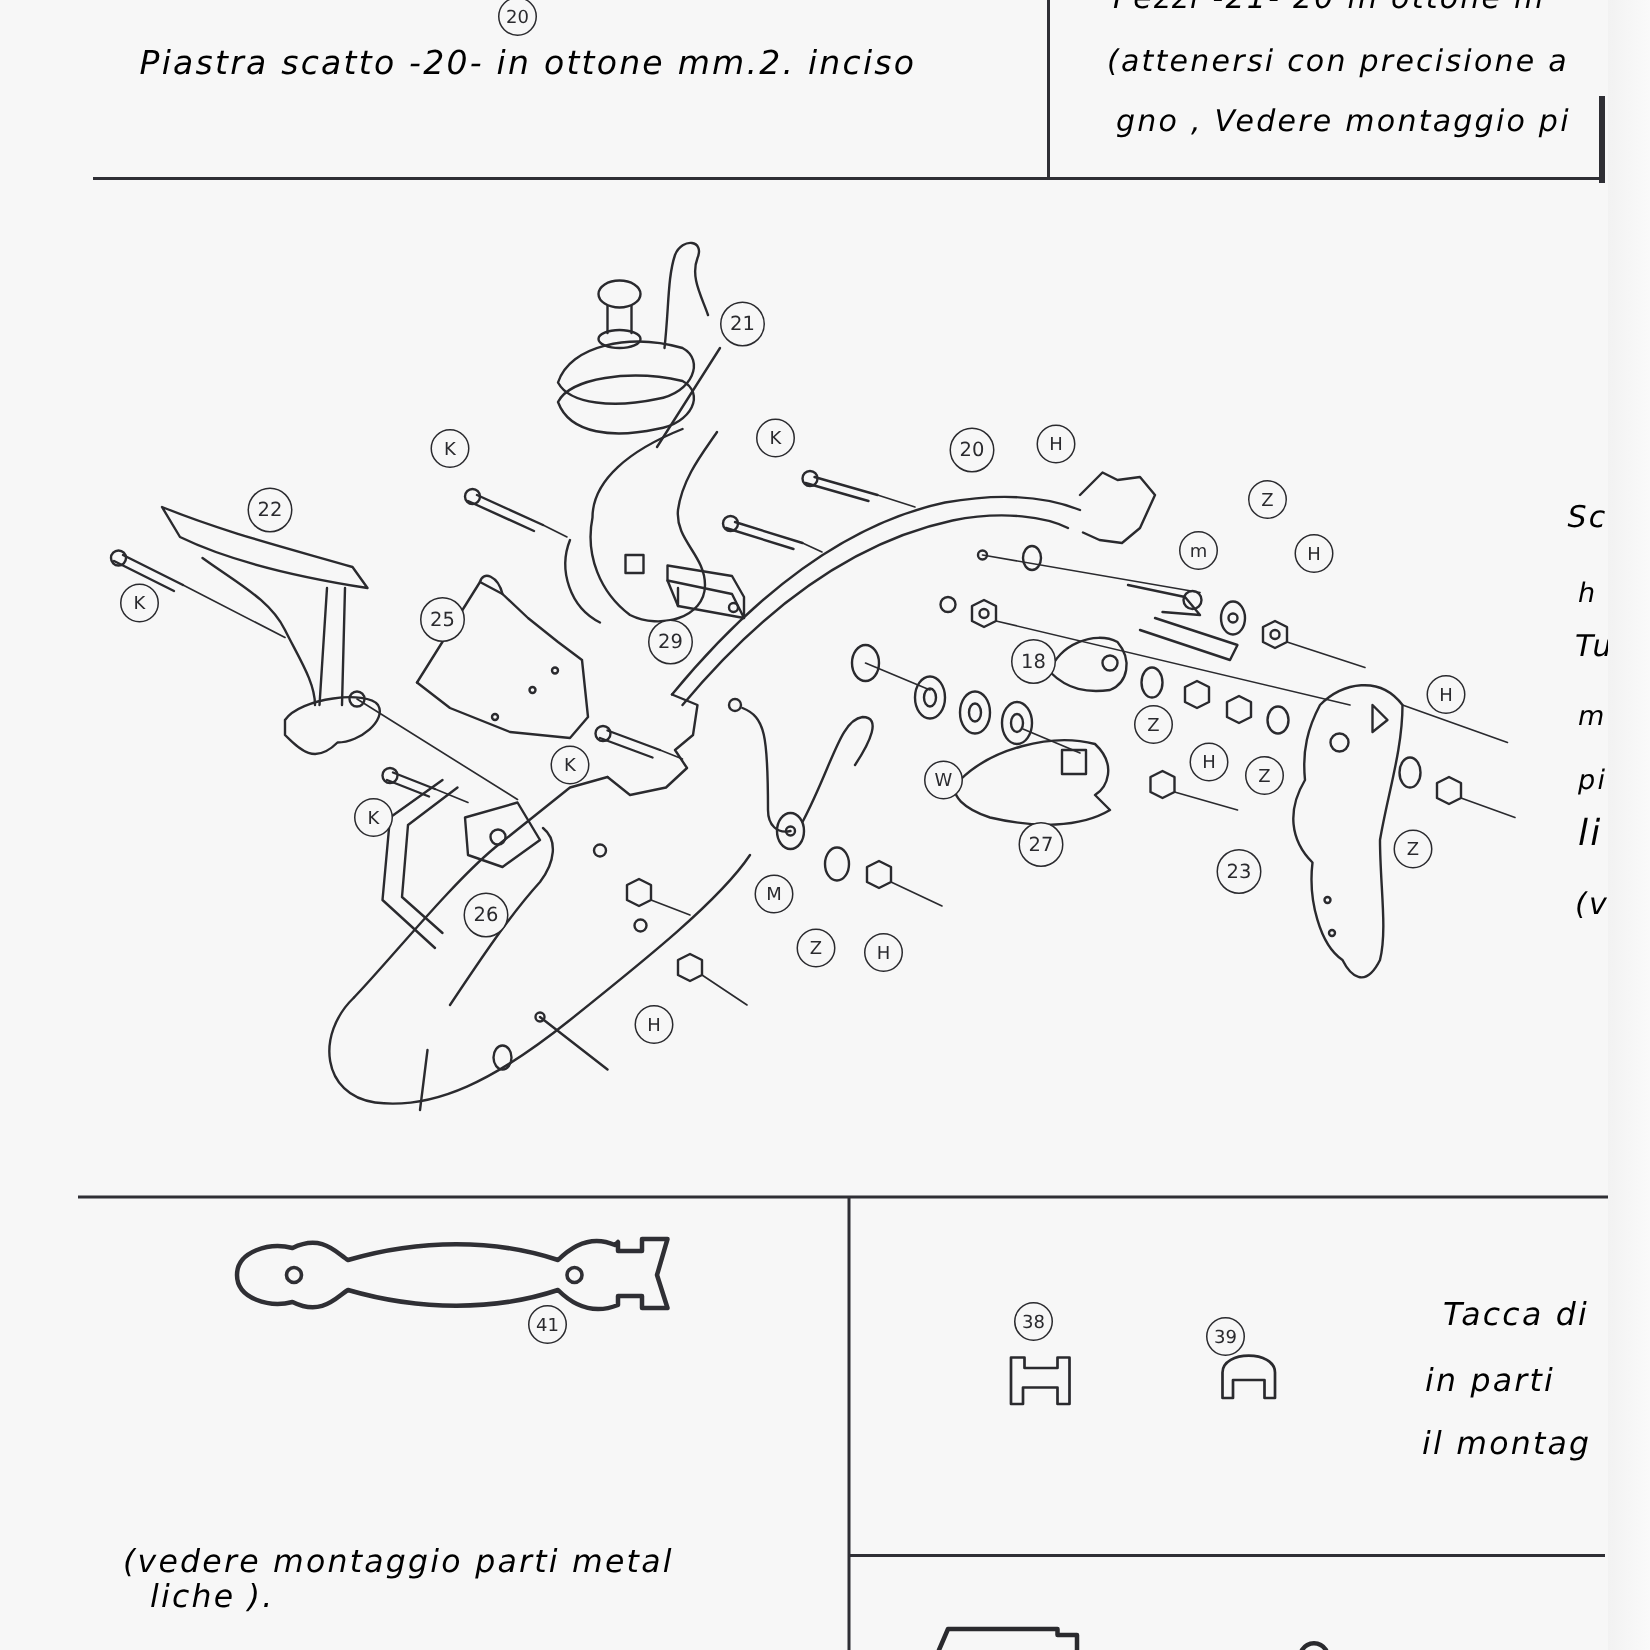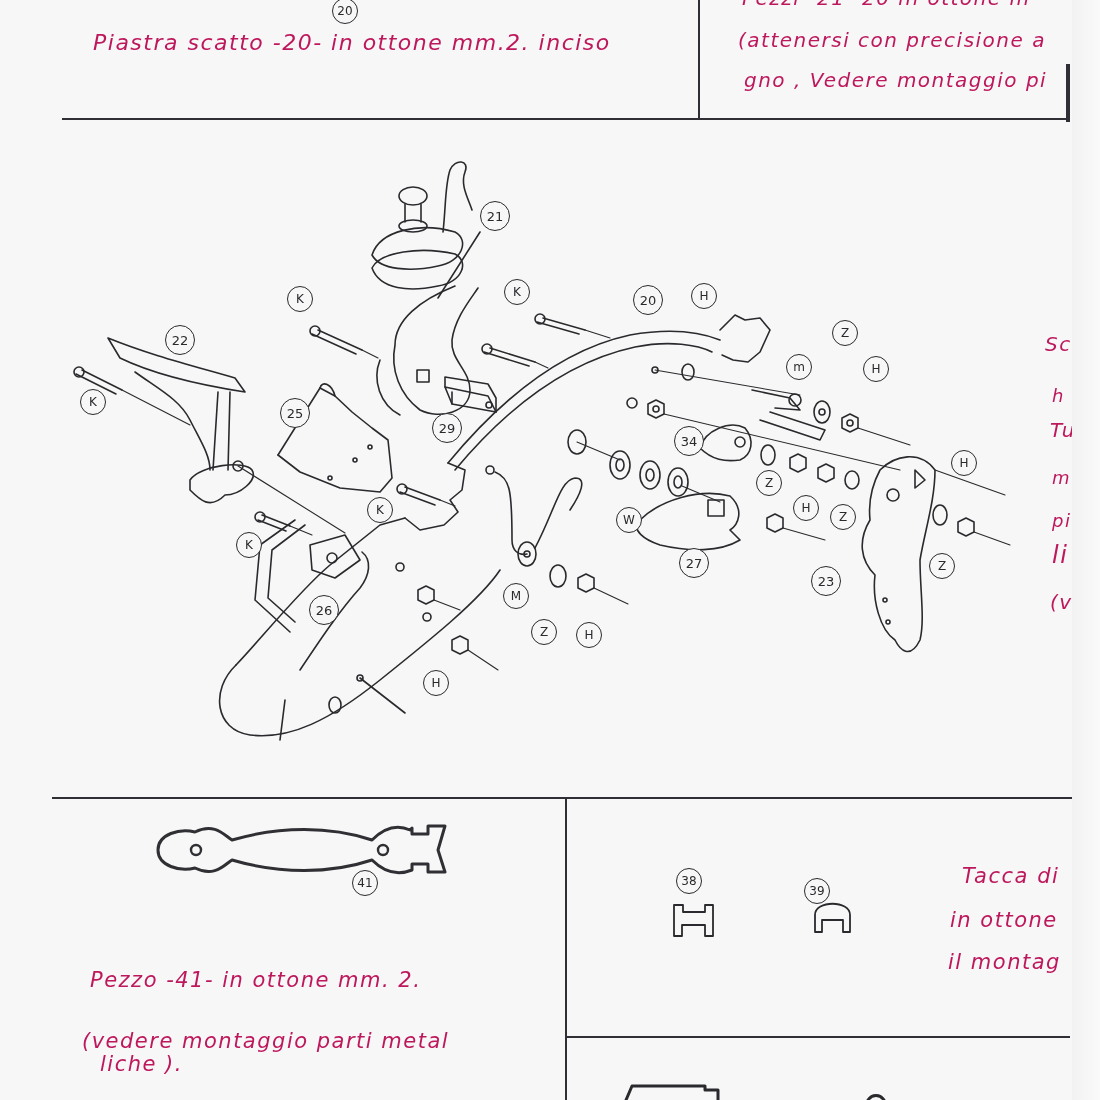--- a/index.html
+++ b/index.html
@@ -9,21 +9,21 @@
       position: relative;
       font-family: "DejaVu Sans", sans-serif;
       color: #2a2a2e;
     }
     .page { position: absolute; inset: 0; }
     .hand {
       position: absolute;
       font-family: "DejaVu Sans", sans-serif;
       font-style: italic;
       font-weight: 300;
-      color: #be185d;
+      color: #000000;
       letter-spacing: 1.5px;
       white-space: nowrap;
     }
     .line { position: absolute; background: #2f2f35; }
     .callout {
       position: absolute;
       width: 30px; height: 30px;
       border: 1.6px solid #2a2a2e;
       border-radius: 50%;
       box-sizing: border-box;
@@ -253,21 +253,21 @@
   <div class="callout" style="left:633px; top:285px;">
       <span>20</span>
     </div>
   <div class="callout" style="left:280px; top:398px;">
       <span>25</span>
     </div>
   <div class="callout" style="left:432px; top:413px;">
       <span>29</span>
     </div>
   <div class="callout" style="left:674px; top:426px;">
-      <span>34</span>
+      <span>18</span>
     </div>
   <div class="callout" style="left:679px; top:548px;">
       <span>27</span>
     </div>
   <div class="callout" style="left:811px; top:566px;">
       <span>23</span>
     </div>
   <div class="callout" style="left:309px; top:595px;">
       <span>26</span>
     </div>
@@ -329,31 +329,30 @@
   <div class="callout small" style="left:786px; top:354px;">
       <span>m</span>
     </div>
   <div class="callout small" style="left:503px; top:583px;">
       <span>M</span>
     </div>
 
   <div class="callout small" style="left:352px; top:870px;">
       <span>41</span>
     </div>
-  <div class="hand" style="left:90px; top:968px; font-size:21px;">Pezzo -41- in ottone mm. 2.</div>
   <div class="hand" style="left:82px; top:1010px; font-size:21px;margin-top:19px;">(vedere montaggio parti metal</div>
   <div class="hand" style="left:100px; top:1052px; font-size:21px;">liche ).</div>
 
   <div class="callout small" style="left:676px; top:868px;">
       <span>38</span>
     </div>
   <div class="callout small" style="left:804px; top:866px;margin-top:12px;">
       <span>39</span>
     </div>
 
   <div class="crop" style="left:940px; top:850px; width:136px; height:140px;">
     <div class="hand" style="left:22px; top:14px; font-size:21px;">Tacca di</div>
-    <div class="hand" style="left:10px; top:58px; font-size:21px;">in ottone</div>
+    <div class="hand" style="left:10px; top:58px; font-size:21px;">in parti</div>
     <div class="hand" style="left:8px; top:100px; font-size:21px;">il montag</div>
   </div>
 
   <div class="rightedge"></div>
 </div>
 
 </body></html>

